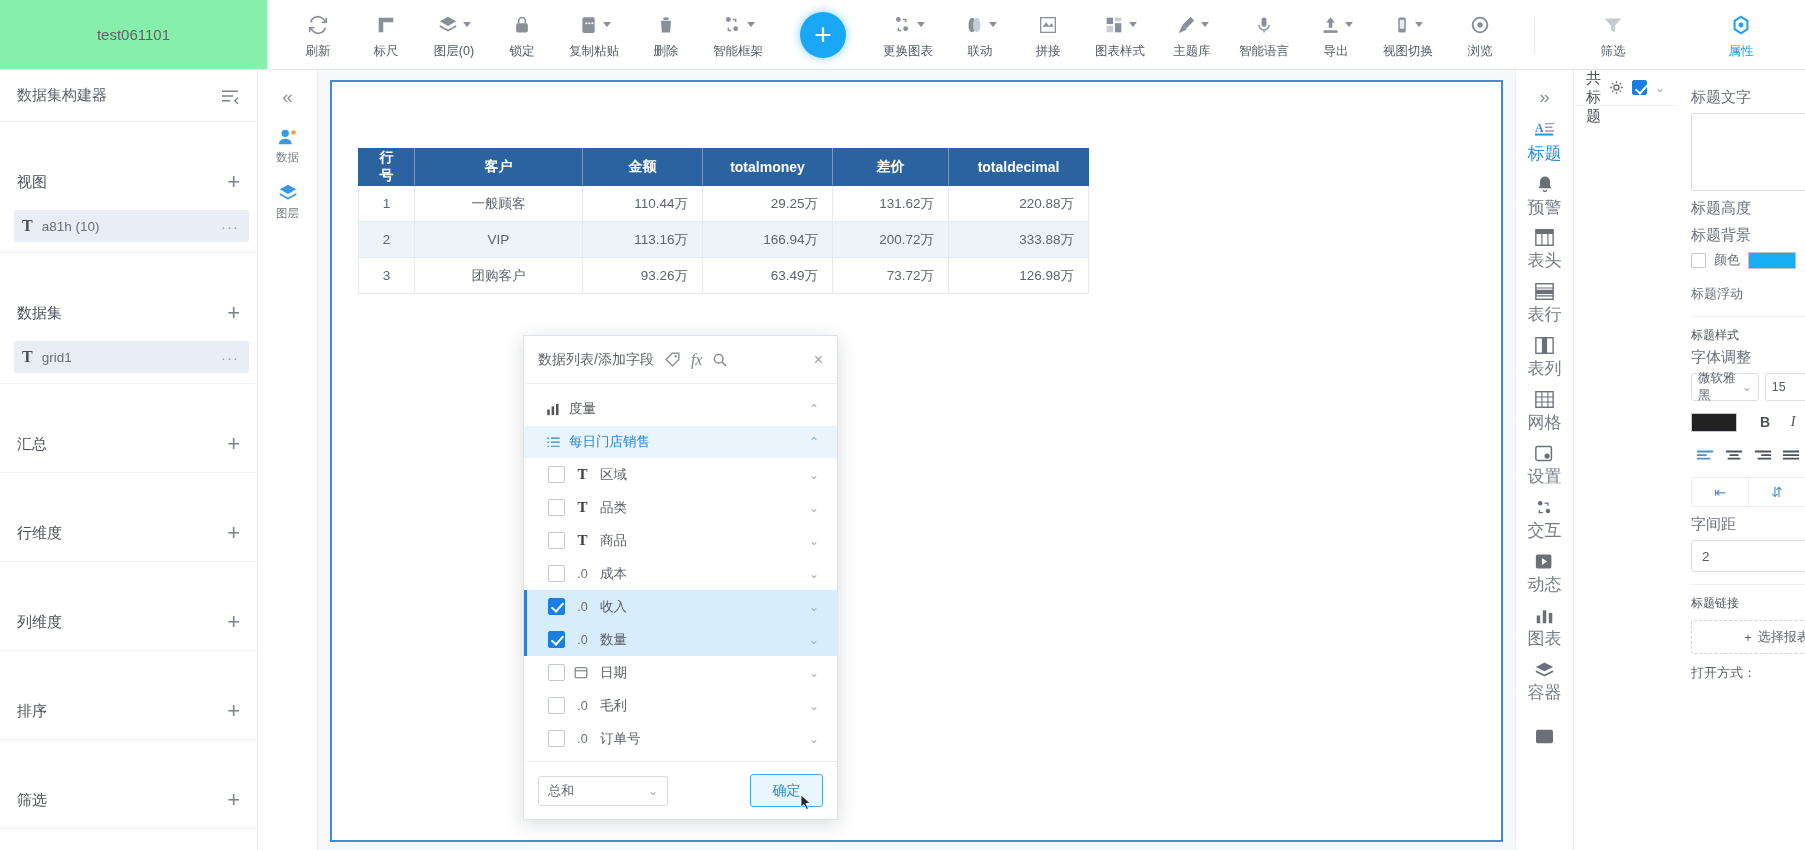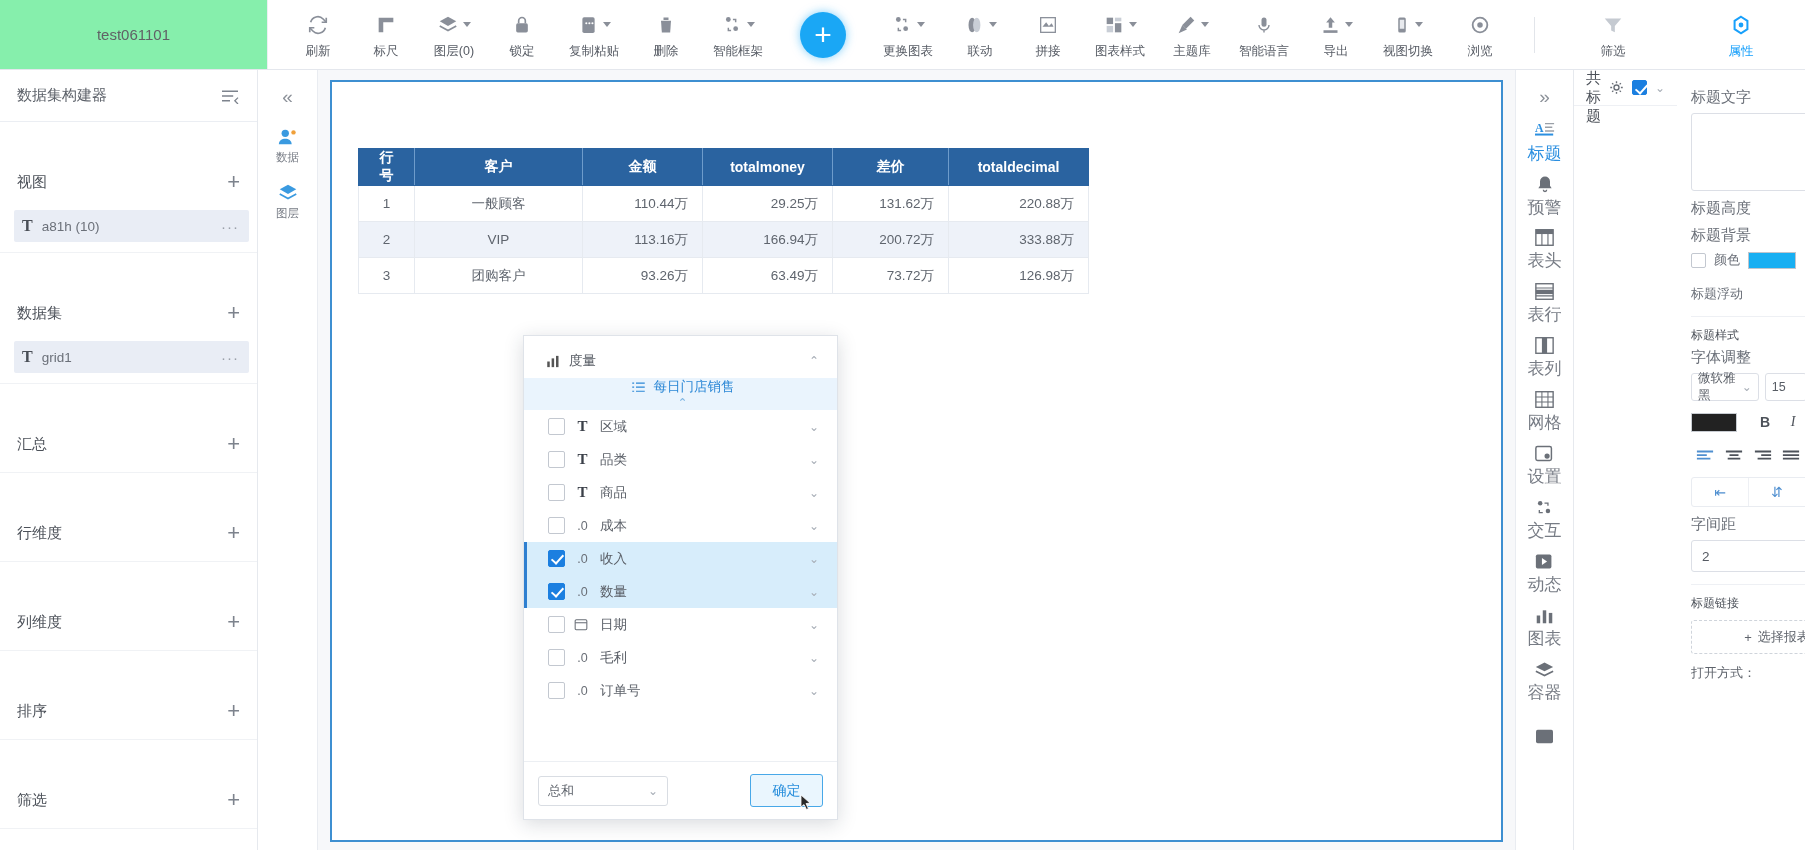--- a/index.html
+++ b/index.html
@@ -74,21 +74,21 @@
            background:#fff; border:1px solid #dfe3e9; box-shadow:0 4px 18px rgba(30,40,60,.17);
            display:flex; flex-direction:column; z-index:40; }
   .pk-head{ height:48px; display:flex;align-items:center;gap:10px;padding:0 14px;border-bottom:1px solid #eef0f4; }
   .pk-head .tt{ font-size:14px;color:#5f646c; }
   .pk-head .ic{ color:#7e848d; cursor:pointer; display:flex;align-items:center; }
   .pk-head .x{ margin-left:auto; color:#9aa0a8; font-size:16px; cursor:pointer;}
   .pk-list{ flex:1; overflow:hidden; padding-top:8px; }
   .grp{ height:34px;display:flex;align-items:center;justify-content:space-between;padding:0 18px 0 22px;cursor:pointer;}
   .grp .l{display:flex;align-items:center;gap:8px;font-size:13.5px;color:#565b63;text-align:right;}
   .sub{ height:32px;display:flex;align-items:center;justify-content:space-between;padding:0 18px 0 22px;
-        background:#eaf4fd;cursor:pointer;flex-direction:column;}
+        background:#eaf4fd;cursor:pointer;}
   .sub .l{display:flex;align-items:center;gap:8px;font-size:13.5px;color:#2b87d6;}
   .fld{ height:33px;display:flex;align-items:center;justify-content:space-between;padding:0 18px 0 24px;cursor:pointer;}
   .fld .l{display:flex;align-items:center;gap:9px;font-size:13.5px;color:#5a5f67;}
   .fld.sel{ background:#d7edfb; }
   .fld.sel.first{ box-shadow:inset 3px 0 0 #2f7fd0; }
   .selband{ position:absolute; left:0; top:0; width:3px; height:100%; background:#2f7fd0;}
   .cbx{ width:17px;height:17px;border:1px solid #c3c8d0;border-radius:2px;background:#fff;display:inline-block;flex:0 0 17px;}
   .cbx.on{ background:#1b7fe0;border-color:#1b7fe0;position:relative; }
   .cbx.on:after{ content:"";position:absolute;left:5px;top:1px;width:5px;height:10px;border:solid #fff;border-width:0 2px 2px 0;transform:rotate(42deg);}
   .ftype{ font-size:12.5px;color:#6a6f77;width:17px;display:inline-block;text-align:center;}
@@ -497,20 +497,37 @@
                 <td class="num">73.72万</td>
                 <td class="num">126.98万</td>
               </tr>
             </tbody>
           </table>
 
         </div>
       </div>
 
       <div class="picker">
+        <div class="pk-head">
+          <div class="tt">数据列表/添加字段</div>
+          <div class="ic">
+            <svg width="17" height="17" viewBox="0 0 24 24">
+                <path d="M3 12l9-9h9v9l-9 9z" fill="none" stroke="#7e848d" stroke-width="1.7"></path>
+            <circle cx="16.5" cy="7.5" r="1.6" fill="#7e848d"></circle>
+              </svg>
+            </div>
+          <div class="ic" style="font-family:'Liberation Serif',serif;font-style:italic;font-size:16px;">fx</div>
+          <div class="ic">
+            <svg width="16" height="16" viewBox="0 0 24 24">
+                <circle cx="10" cy="10" r="6.5" fill="none" stroke="#7e848d" stroke-width="2"></circle>
+            <path d="M15 15l6 6" stroke="#7e848d" stroke-width="2"></path>
+              </svg>
+            </div>
+          <div class="x">×</div>
+        </div>
 
         <div class="pk-list">
           <div class="grp">
             <span class="l">
               <span>
                 <svg width="15" height="13" viewBox="0 0 24 20">
                     <rect x="2" y="10" width="4" height="9" fill="#555"></rect>
                 <rect x="9" y="5" width="4" height="14" fill="#555"></rect>
                     <rect x="16" y="1" width="4" height="18" fill="#555"></rect>
                   </svg>

